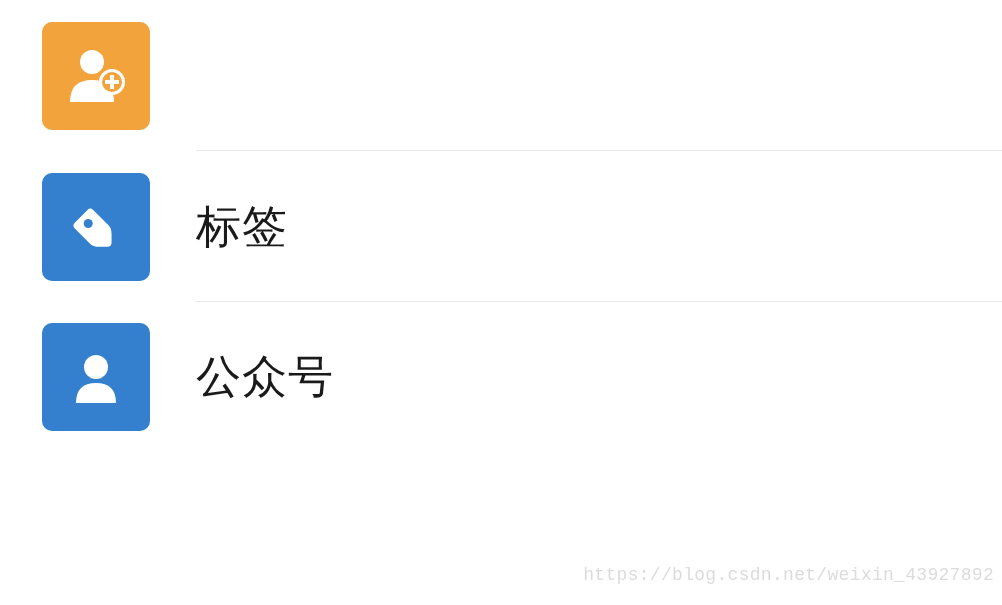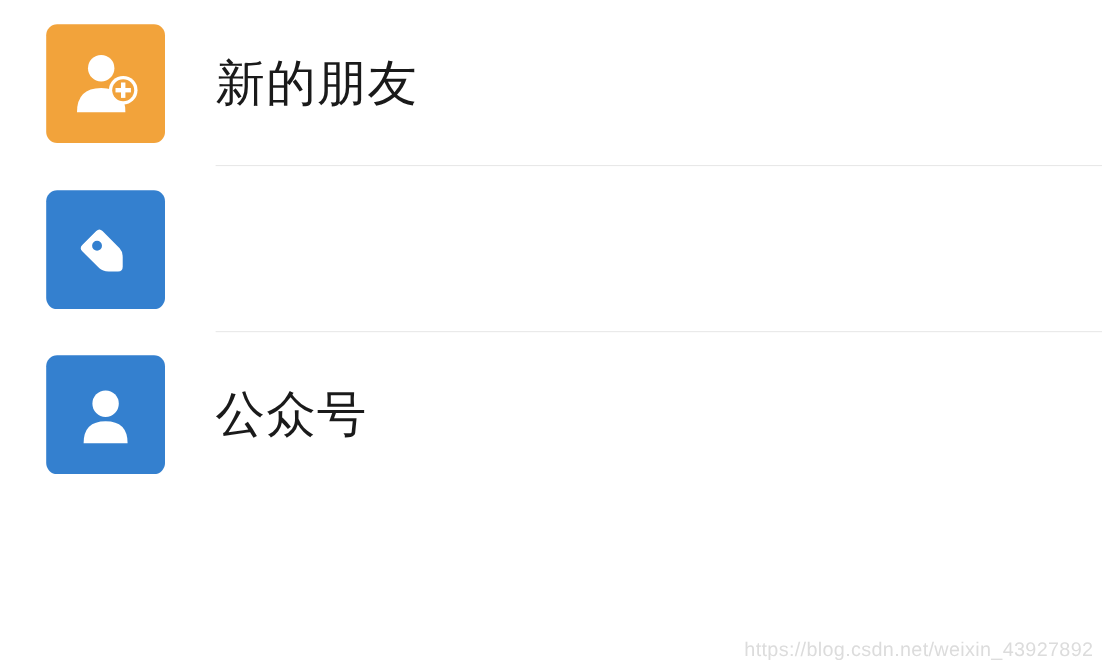--- a/index.html
+++ b/index.html
@@ -55,57 +55,57 @@
       right: 0;
       height: 1px;
       background: #e8e8e8;
     }
     svg {
       display: block;
     }
     .watermark {
       position: absolute;
       right: 8px;
-      bottom: 4px;
+      bottom: 20px;
       font-size: 18px;
       color: #dcdcdc;
       letter-spacing: 0.3px;
-      font-family: Liberation Sans, sans-serif;
+      font-family: Liberation Mono, monospace;
     }
   </style>
 </head>
 <body>
 
 <div class="list">
 
   <div class="list-item">
     <div class="icon-box icon-orange">
       <svg width="68" height="68" viewBox="0 0 68 68">
         <circle cx="30" cy="20" r="12" fill="#ffffff"></circle>
         <path d="M 8 60 Q 8 38 30 38 Q 52 38 52 60 Z" fill="#ffffff"></path>
         <circle cx="50" cy="40" r="13" fill="#ffffff"></circle>
         <circle cx="50" cy="40" r="10" fill="#f2a33b"></circle>
         <rect x="48" y="33" width="4" height="14" fill="#ffffff"></rect>
         <rect x="43" y="38" width="14" height="4" fill="#ffffff"></rect>
       </svg>
     </div>
-    <div class="label">新的朋友</div>
     <div class="divider"></div>
   </div>
 
 
   <div class="list-item">
     <div class="icon-box icon-blue">
       <svg width="60" height="60" viewBox="0 0 60 60">
         <g transform="rotate(-45 30 30)">
           <path d="M 18 12 L 36 12 Q 40 12 40 16 L 40 38 Q 40 42 36 46 L 30 52 Q 27 55 24 52 L 18 46 Q 14 42 14 38 L 14 16 Q 14 12 18 12 Z" fill="#ffffff"></path>
           <circle cx="27" cy="22" r="4.5" fill="#3480cf"></circle>
         </g>
       </svg>
     </div>
+    <div class="label">标签</div>
     <div class="divider"></div>
   </div>
 
   <div class="list-item short">
     <div class="icon-box icon-blue">
       <svg width="60" height="60" viewBox="0 0 60 60">
         <circle cx="30" cy="20" r="12" fill="#ffffff"></circle>
         <path d="M 10 56 Q 10 36 30 36 Q 50 36 50 56 Z" fill="#ffffff"></path>
       </svg>
     </div>

